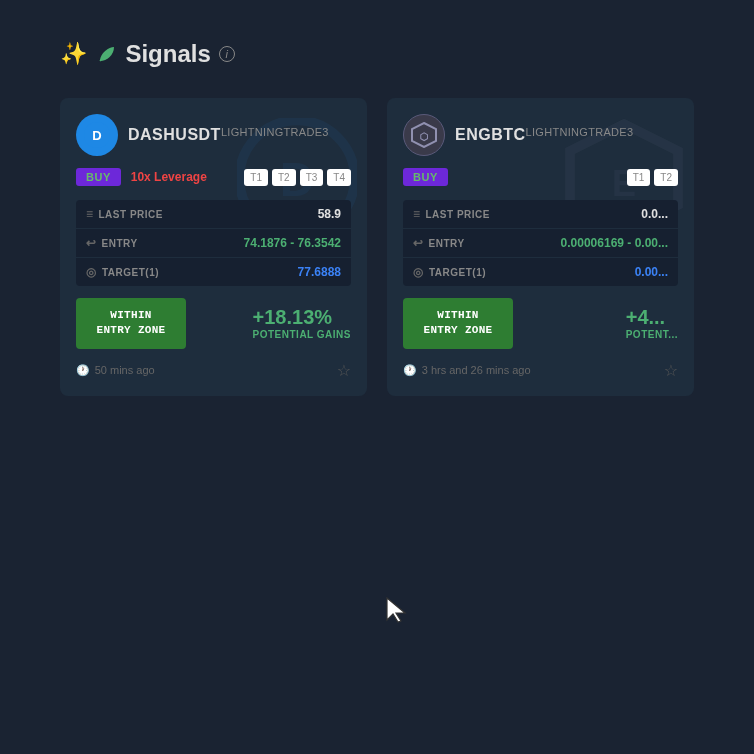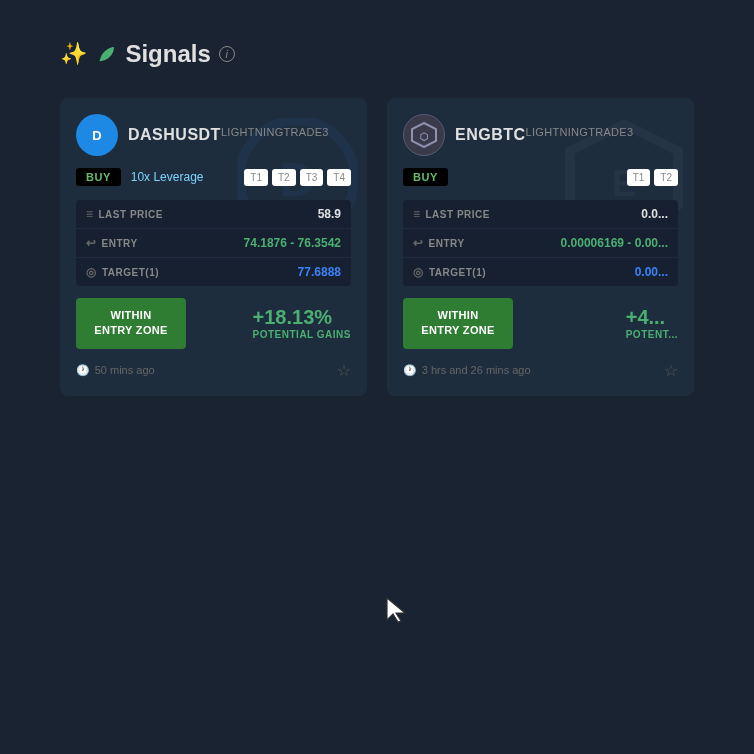--- a/index.html
+++ b/index.html
@@ -100,35 +100,35 @@
     }
     .card-actions {
       display: flex;
       align-items: center;
       gap: 10px;
       margin-bottom: 14px;
       position: relative;
       z-index: 1;
     }
     .buy-badge {
-      background-color: #000000;
+      background-color: #6d28d9;
       color: #66bb6a;
       font-size: 11px;
       font-weight: 700;
       padding: 3px 10px;
       border-radius: 3px;
       letter-spacing: 0.5px;
     }
     .leverage-text {
       color: #e0e0e0;
       font-size: 12px;
     }
     .leverage-text span {
-      color: #7dd3fc;
-      font-weight: 400;
+      color: #ef4444;
+      font-weight: 700;
     }
     .tab-group {
       display: flex;
       gap: 4px;
       margin-left: auto;
     }
     .tab-btn {
       background-color: #ffffff;
       color: #888;
       font-size: 10px;
@@ -195,20 +195,21 @@
       border: none;
       border-radius: 4px;
       padding: 10px 16px;
       font-size: 11px;
       font-weight: 700;
       text-align: center;
       line-height: 1.4;
       cursor: pointer;
       min-width: 110px;
       letter-spacing: 0.3px;
+      font-family: Liberation Mono, monospace;
     }
     .gains-section {
       text-align: left;
       margin-left: auto;
     }
     .gains-value {
       color: #4caf72;
       font-size: 20px;
       font-weight: 700;
     }

